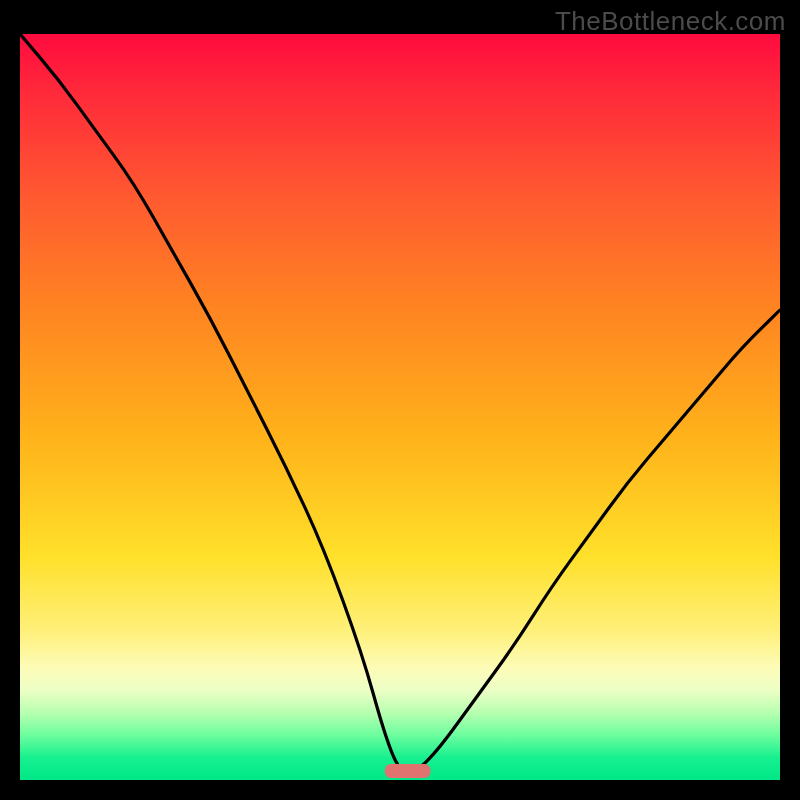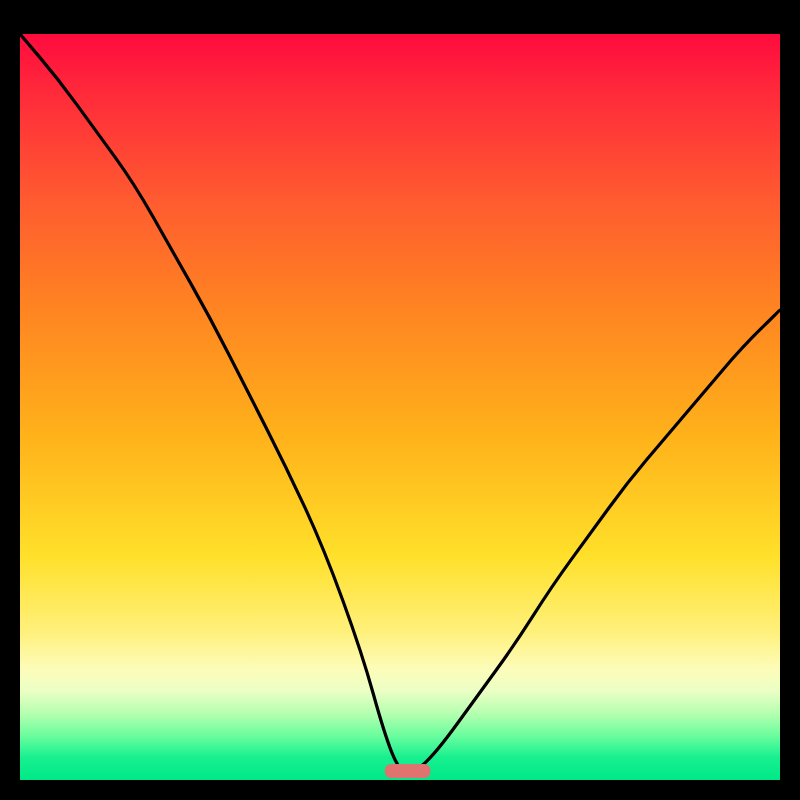--- a/index.html
+++ b/index.html
@@ -74,20 +74,21 @@
   }
   .sweet-spot {
     fill: #e0726f;
     stroke: none;
   }
 </style>
 </head>
 <body>
 
 <div class="frame">
+  <div class="watermark">TheBottleneck.com</div>
 
   <div class="plot-area">
     <div class="gradient"></div>
 
     <svg class="curve-svg" viewBox="0 0 760 746" preserveAspectRatio="none">
 
       <path id="curve-path" class="curve-path" d="M 0.0 0.0 Q 0.0 0.0 19.0 22.4 Q 38.0 44.8 57.0 70.9 Q 76.0 97.0 95.0 123.1 Q 114.0 149.2 133.0 182.8 Q 152.0 216.3 171.0 249.9 Q 190.0 283.5 209.0 320.8 Q 228.0 358.1 247.0 395.4 Q 266.0 432.7 285.0 473.7 Q 304.0 514.7 323.0 567.0 Q 342.0 619.2 353.4 660.2 Q 364.8 701.2 372.4 719.9 Q 380.0 738.5 387.6 738.5 Q 395.2 738.5 406.6 727.3 Q 418.0 716.2 437.0 690.0 Q 456.0 663.9 475.0 637.8 Q 494.0 611.7 513.0 581.9 Q 532.0 552.0 551.0 525.9 Q 570.0 499.8 589.0 473.7 Q 608.0 447.6 627.0 425.2 Q 646.0 402.8 665.0 380.5 Q 684.0 358.1 703.0 335.7 Q 722.0 313.3 741.0 294.7 T 760.0 276.0"></path>
 
       <rect id="sweet-rect" class="sweet-spot" rx="6" ry="6" x="364.8" y="730.0" width="45.6" height="14.0"></rect>
     </svg>

